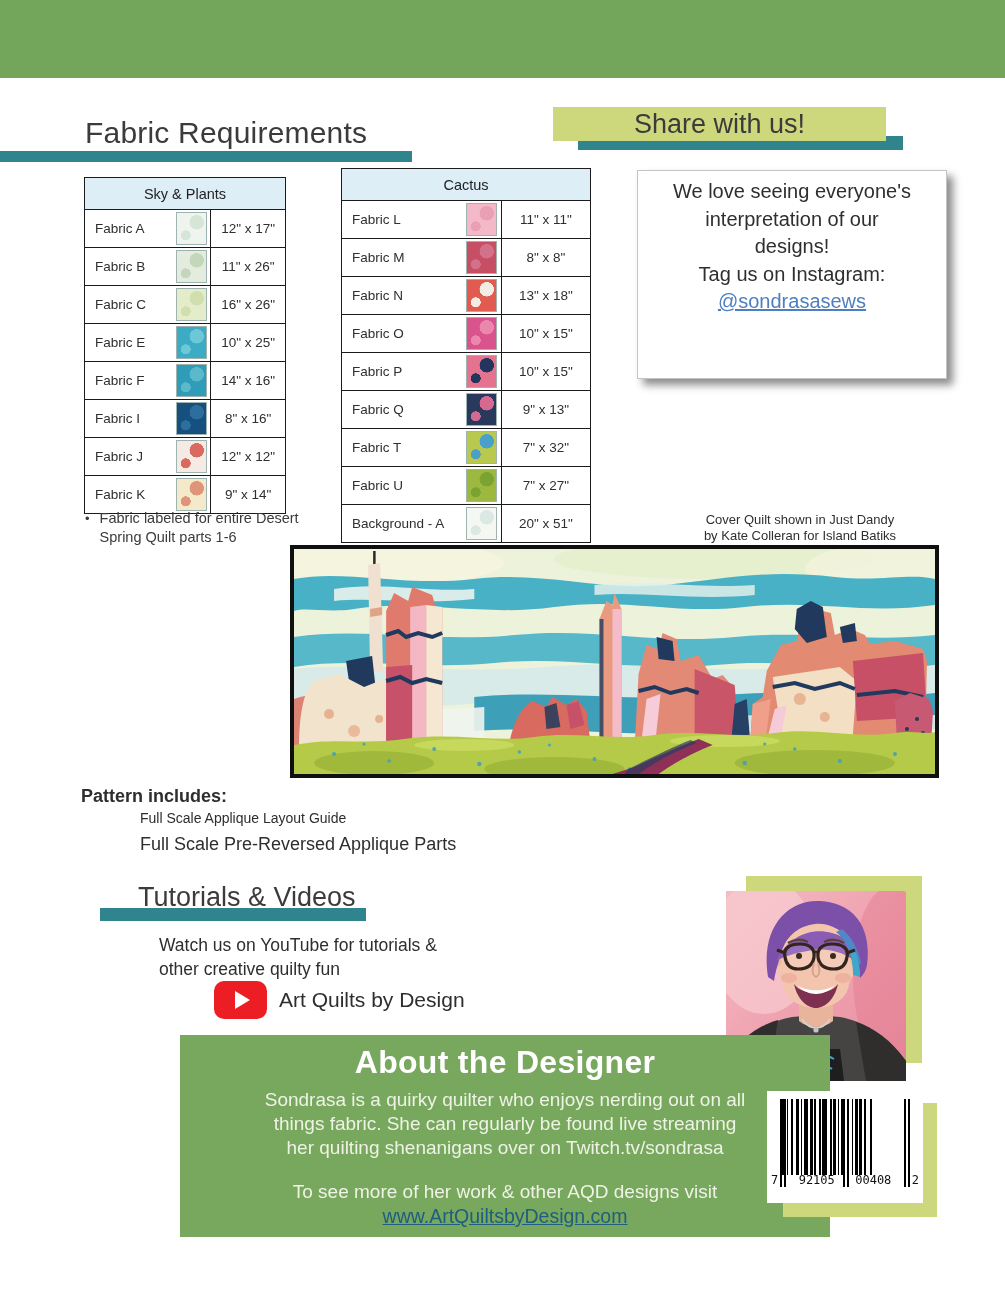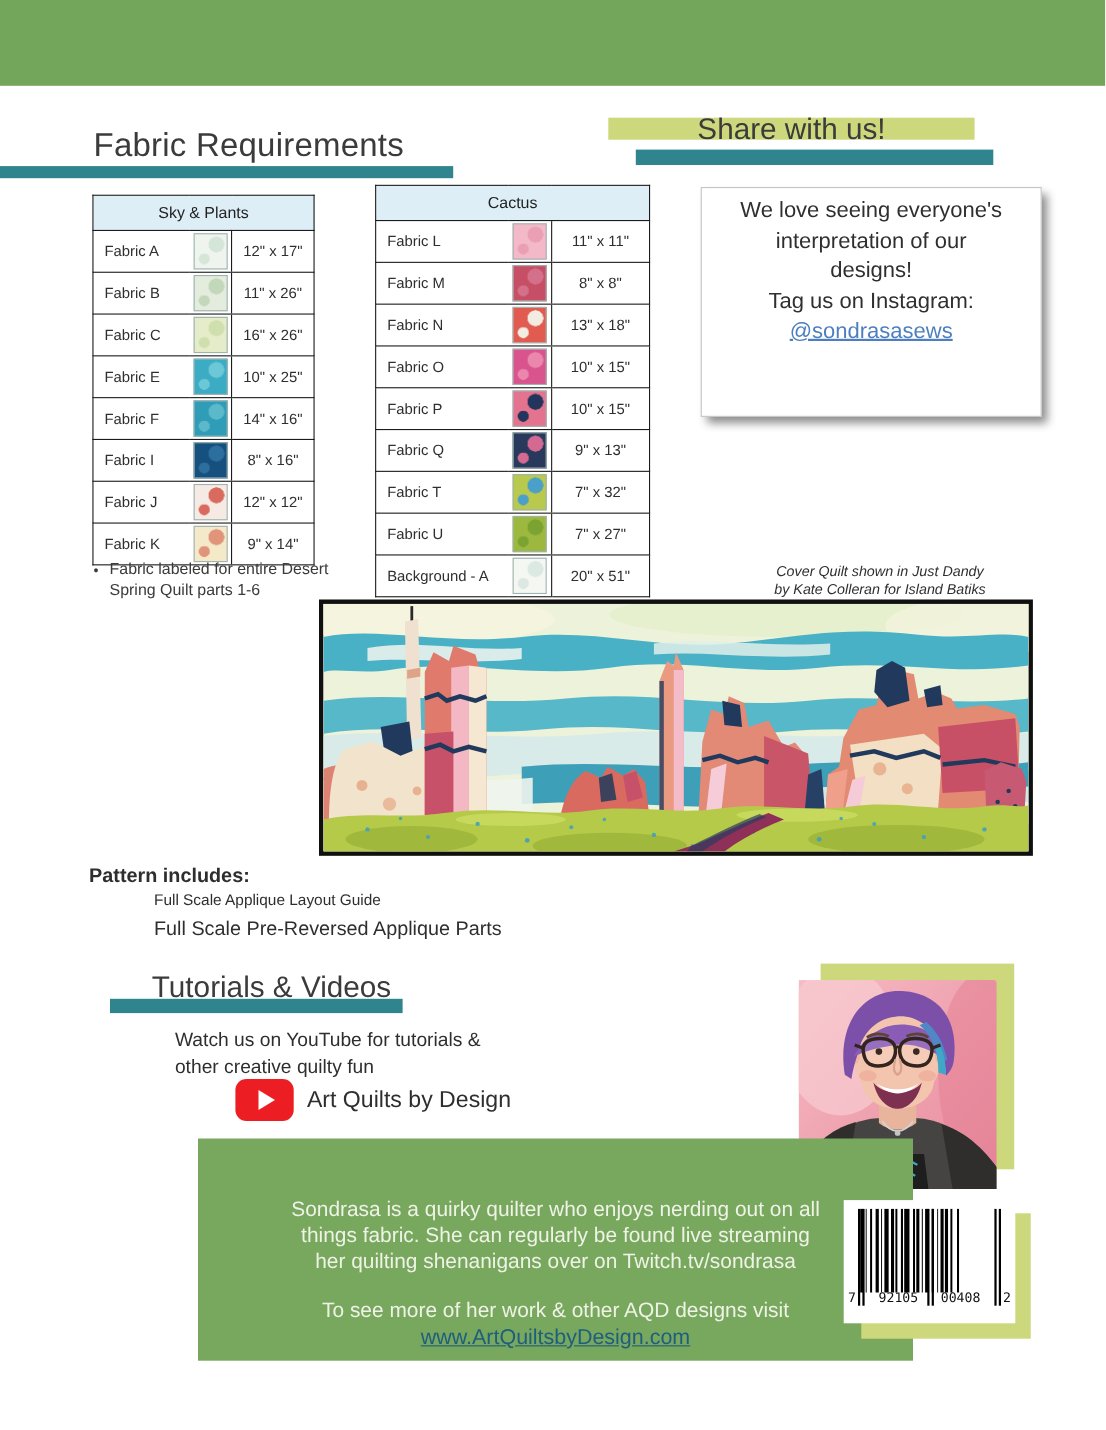--- a/index.html
+++ b/index.html
@@ -23,29 +23,29 @@
   #sky-table td.c-label{width:96px;} #sky-table td.c-swatch{width:42px;} #sky-table td.c-dims{width:100px;}
   #cactus-table{left:341px;top:168px;width:250px;}
   #cactus-table td.c-label{width:114px;} #cactus-table td.c-swatch{width:40px;} #cactus-table td.c-dims{width:96px;}
   .swatch{width:29px;height:31px;margin:0 auto;border:1px solid #9fb3b0;}
 
   .footnote{position:absolute;left:85px;top:509px;width:232px;font-size:14.5px;line-height:19px;color:#3b3b3b;display:flex;}
   .footnote .bullet{font-size:13px;margin-right:10px;line-height:19px;}
 
   
   .share-bar{position:absolute;left:578px;top:136px;width:325px;height:14px;background:#2f848e;}
-  .share-box{position:absolute;left:553px;top:107px;width:333px;height:20px;background:#cdd87d;
+  .share-box{position:absolute;left:553px;top:107px;width:333px;height:34px;background:#cdd87d;
              display:flex;align-items:center;justify-content:center;}
   .share-box .t{font-size:27px;font-weight:500;color:#3b3b3b;}
   .share-card{position:absolute;left:637px;top:170px;width:308px;height:200px;background:#fff;border:1px solid #c4c4c4;
               box-shadow:6px 6px 8px rgba(0,0,0,.45);text-align:center;font-size:20px;line-height:27.5px;color:#2f2f2f;padding-top:7px;}
   .ig-link{color:#4d7fc0;text-decoration:underline;}
 
   
-  .caption{position:absolute;left:655px;top:512px;width:290px;text-align:center;font-style:italic;font-size:13px;line-height:16px;color:#2f2f2f;}
+  .caption{position:absolute;left:655px;top:512px;width:290px;text-align:center;font-size:13px;line-height:16px;color:#2f2f2f;}
   .quilt{position:absolute;left:290px;top:545px;width:641px;height:225px;border:4px solid #101010;background:#edf2da;}
   .quilt svg{display:block;width:100%;height:100%;}
 
   
   .pi-head{position:absolute;left:81px;top:786px;font-size:18px;font-weight:bold;color:#2e2e2e;}
   .pi-item1{position:absolute;left:140px;top:810px;font-size:14px;color:#2e2e2e;}
   .pi-item2{position:absolute;left:140px;top:834px;font-size:18px;color:#2e2e2e;}
 
   
   .tv-title{position:absolute;left:138px;top:882px;font-size:27px;font-weight:500;color:#3b3b3b;}
@@ -408,20 +408,21 @@
 
       <path d="M68,93 C76,105 104,105 112,93 C108,111 97,117 90,117 C83,117 72,111 68,93 Z" fill="#7e3050"></path>
       <path d="M71,94 C80,101 100,101 109,94 C104,100 96,103 90,103 C84,103 76,100 71,94 Z" fill="#ffffff"></path>
 
       <path d="M76,128 C84,140 96,140 104,128" stroke="#d3d3d3" stroke-width="1.6" fill="none"></path>
       <circle cx="90" cy="139" r="2.6" fill="#c4c4c4"></circle>
     </svg>
   </div>
 
   <div class="about-box"></div>
+  <div class="about-title">About the Designer</div>
   <div class="about-bio">
     <div>Sondrasa is a quirky quilter who enjoys nerding out on all</div>
     <div>things fabric. She can regularly be found live streaming</div>
     <div>her quilting shenanigans over on Twitch.tv/sondrasa</div>
   </div>
   <div class="about-visit">To see more of her work &amp; other AQD designs visit</div>
   <div class="about-site">
     <a class="site-link" href="#">www.ArtQuiltsbyDesign.com</a>
   </div>
 

